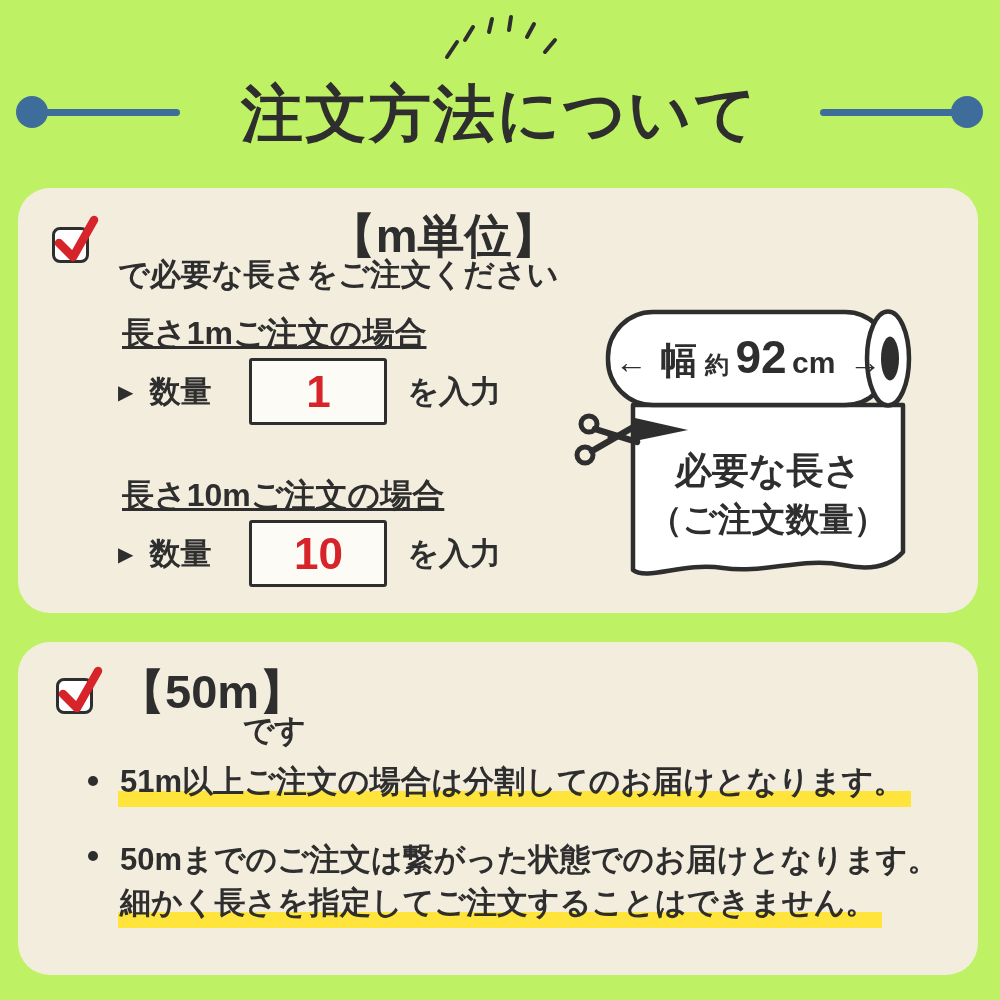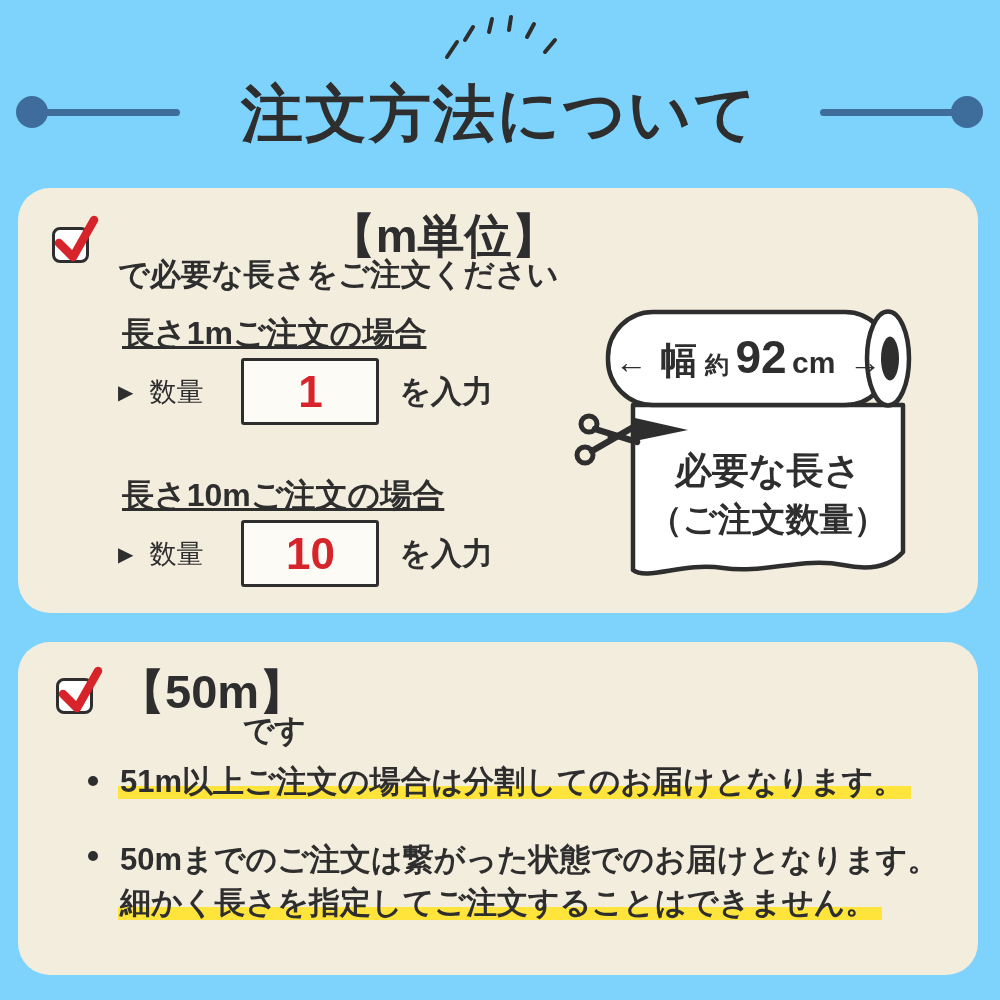--- a/index.html
+++ b/index.html
@@ -1,17 +1,17 @@
 <!DOCTYPE html>
 <html lang="ja"><head>
 <meta charset="utf-8">
 <style>
   html,body{margin:0;padding:0;background:#ffffff;}
   body{font-family:"Liberation Sans","DejaVu Sans",sans-serif;color:#2e2e2e;}
-  .canvas{position:relative;width:1000px;height:1000px;background:#7dd3fc;overflow:hidden;}
+  .canvas{position:relative;width:1000px;height:1000px;background:#bef264;overflow:hidden;}
 
   
   .burst{position:absolute;left:430px;top:5px;}
   .decor-dot{position:absolute;width:32px;height:32px;border-radius:50%;background:#3e6d9c;top:96px;}
   .decor-line{position:absolute;height:7px;border-radius:4px;background:#3e6d9c;top:109px;}
   .dot-left{left:16px;}
   .line-left{left:32px;width:148px;}
   .line-right{left:820px;width:148px;}
   .dot-right{left:951px;}
   .page-title{position:absolute;left:0;right:0;top:72px;margin:0;text-align:center;
@@ -36,39 +36,39 @@
   .h-big{font-size:47px;font-weight:900;line-height:1;}
   .h-small{font-size:31px;font-weight:900;line-height:1;padding-bottom:4px;}
 
   .case-label{position:absolute;left:104px;font-size:32px;font-weight:900;white-space:nowrap;text-decoration:underline;}
   .case-label1{top:124px;}
   .case-label2{top:286px;text-align:center;}
   .case-row{position:absolute;left:100px;height:67px;display:flex;align-items:center;white-space:nowrap;}
   .case-row1{top:170px;}
   .case-row2{top:332px;}
   .case-arrow{font-size:20px;margin-right:16px;}
-  .qty-label{font-size:27px;font-weight:400;}
+  .qty-label{font-size:31px;font-weight:700;}
   .qty-box{width:138px;height:67px;margin:0 20px 0 38px;background:#fdfbf5;
     border:3px solid #2e2e2e;border-radius:3px;box-sizing:border-box;
     display:flex;align-items:center;justify-content:center;}
   .qty-value{font-size:44px;font-weight:900;color:#d7232a;}
   .qty-suffix{font-size:31px;font-weight:900;}
 
   .roll-svg{position:absolute;left:527px;top:112px;}
 
   
   .bullet-dot{position:absolute;left:70px;width:10px;height:10px;border-radius:50%;background:#2e2e2e;}
   .bullet1-dot{top:134px;}
   .bullet2-dot{top:209px;}
   .bullet-text{position:absolute;left:102px;font-size:31px;font-weight:800;
     line-height:43px;white-space:nowrap;color:#2e2e2e;}
   .bullet1-text{top:118px;}
   .bullet2-text{top:196px;}
   .hl{background-image:linear-gradient(to bottom, rgba(0,0,0,0) 62%, #ffe43c 62%);
-    padding:0 6px 0 2px;margin-left:-2px;text-align:center;}
+    padding:0 6px 8px 2px;margin-left:-2px;text-align:center;}
 </style>
 </head>
 <body>
 
 <div class="canvas">
 
   <svg class="burst" width="150" height="62" viewBox="0 0 150 62">
     <g stroke="#2e2e2e" stroke-width="4" stroke-linecap="round">
       <line x1="17" y1="52" x2="27" y2="37"></line>
       <line x1="35" y1="35" x2="43" y2="22"></line>

